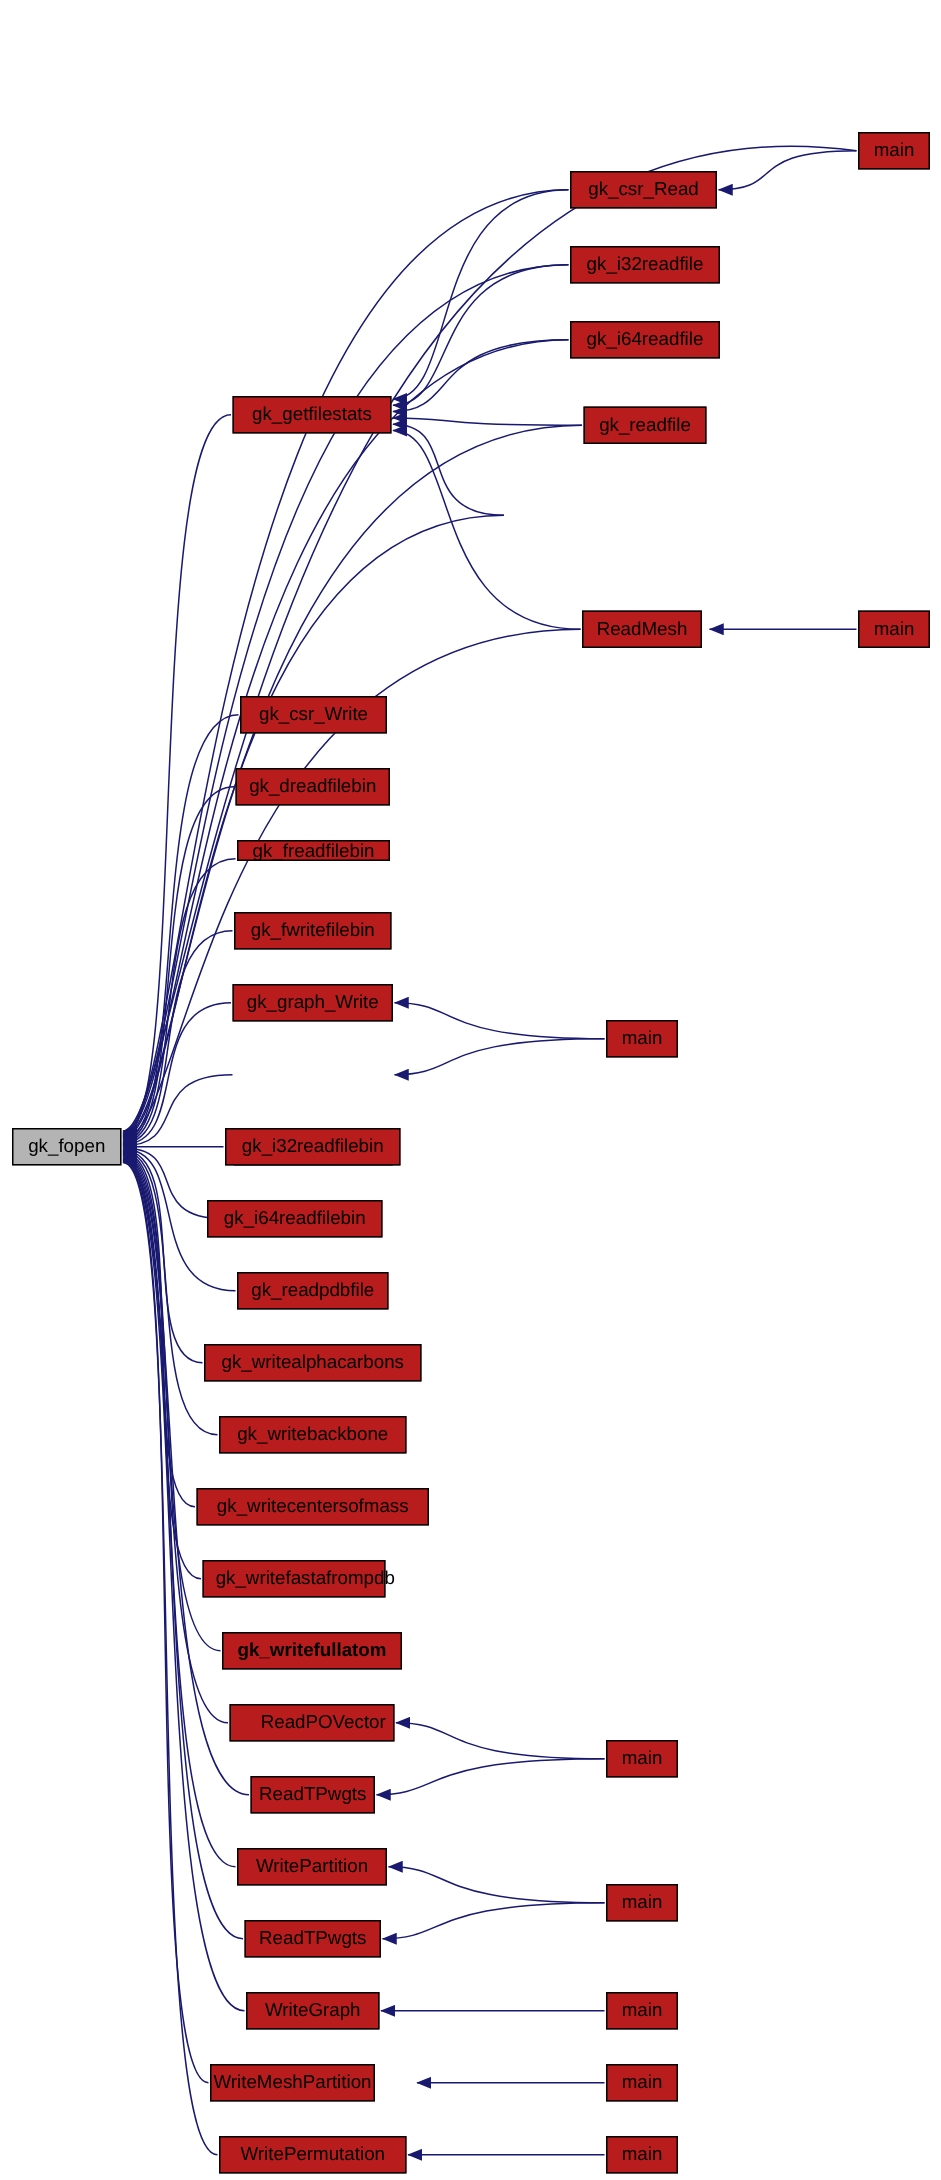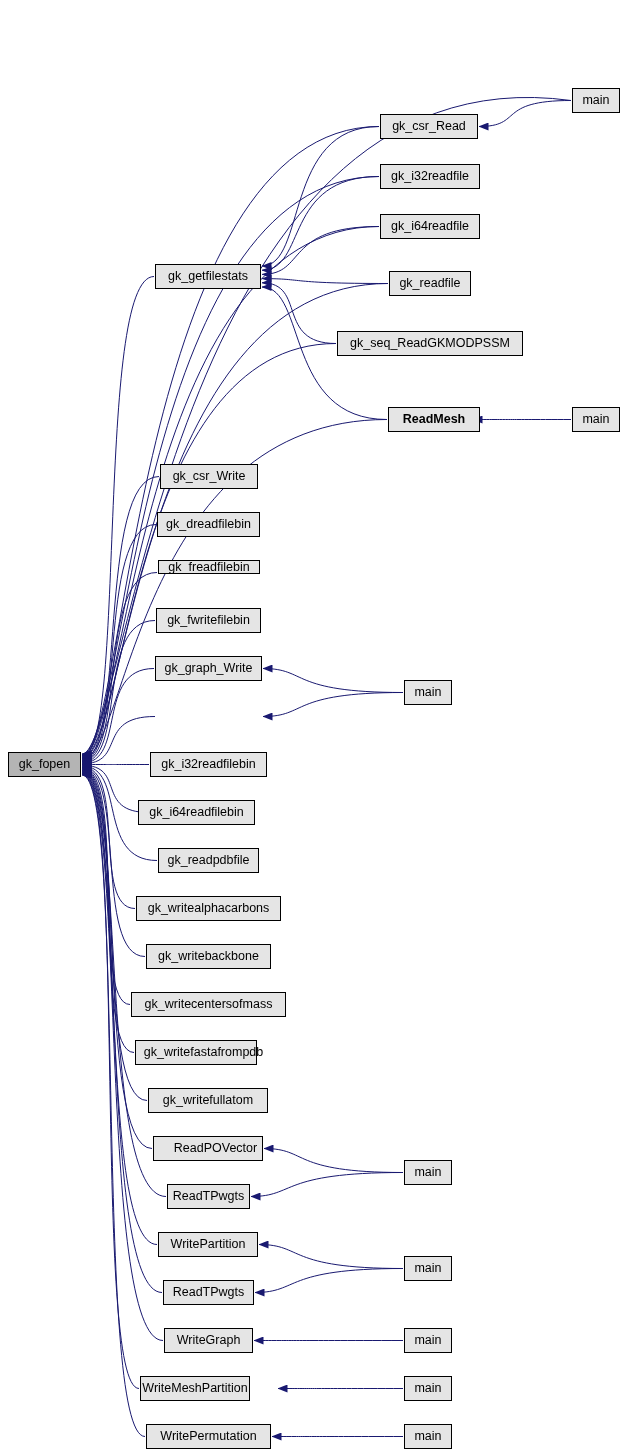--- a/index.html
+++ b/index.html
@@ -17,21 +17,21 @@
   }
   #edges {
     position: absolute;
     left: 0;
     top: 0;
   }
   .node {
     position: absolute;
     box-sizing: border-box;
     border: 1px solid #000000;
-    background: #e5e5e5;
+    background: #b91c1c;
     color: #000000;
     display: flex;
     align-items: center;
     justify-content: center;
     font-size: 12.5px;
     line-height: 1;
     white-space: nowrap;
     cursor: pointer;
     z-index: 2;
   }
@@ -97,38 +97,37 @@
       <path d="M 403 1388.5 C 300.5 1388.5, 323 1388.5, 278 1388.5" fill="none" stroke="#191970" stroke-width="1" marker-end="url(#arrow)"></path>
       <path d="M 403 1436.5 C 295.58 1436.5, 317 1436.5, 272 1436.5" fill="none" stroke="#191970" stroke-width="1" marker-end="url(#arrow)"></path>
     </svg>
 <div class="node highlight" title="gk_fopen" style="left: 8px; top: 752px; width: 73px; height: 25px;">gk_fopen</div>
     <div class="node" title="main" style="left: 572px; top: 88px; width: 48px; height: 25px;">main</div>
     <div class="node" title="gk_csr_Read" style="left: 380px; top: 114px; width: 98px; height: 25px;">gk_csr_Read</div>
     <div class="node" title="gk_i32readfile" style="left: 380px; top: 164px; width: 100px; height: 25px;">gk_i32readfile</div>
     <div class="node" title="gk_i64readfile" style="left: 380px; top: 214px; width: 100px; height: 25px;">gk_i64readfile</div>
     <div class="node" title="gk_getfilestats" style="left: 155px; top: 264px; width: 106px; height: 25px;">gk_getfilestats</div>
     <div class="node" title="gk_readfile" style="left: 389px; top: 271px; width: 82px; height: 25px;">gk_readfile</div>
-    <div class="node" title="gk_seq_ReadGKMODPSSM" style="left: 337px; top: 331px; width: 186px; height: 25px;">gk_seq_ReadGKMODPSSM</div>
-    <div class="node" title="ReadMesh" style="left: 388px; top: 407px; width: 92px; height: 25px; font-weight: bold;">ReadMesh</div>
+    <div class="node" title="ReadMesh" style="left: 388px; top: 407px; width: 80px; height: 25px;">ReadMesh</div>
     <div class="node" title="main" style="left: 572px; top: 407px; width: 48px; height: 25px;">main</div>
     <div class="node" title="gk_csr_Write" style="left: 160px; top: 464px; width: 98px; height: 25px;">gk_csr_Write</div>
     <div class="node" title="gk_dreadfilebin" style="left: 157px; top: 512px; width: 103px; height: 25px;">gk_dreadfilebin</div>
     <div class="node" title="gk_freadfilebin" style="left: 158px; top: 560px; width: 102px; height: 14px;">gk_freadfilebin</div>
     <div class="node" title="gk_fwritefilebin" style="left: 156px; top: 608px; width: 105px; height: 25px;">gk_fwritefilebin</div>
     <div class="node" title="gk_graph_Write" style="left: 155px; top: 656px; width: 107px; height: 25px;">gk_graph_Write</div>
     <div class="node" title="main" style="left: 404px; top: 680px; width: 48px; height: 25px;">main</div>
     <div class="node" title="gk_graph_Read" style="left: 156px; top: 704px; width: 106px; height: 25px; margin-top: 48px;">gk_graph_Read</div>
     <div class="node" title="gk_i32readfilebin" style="left: 150px; top: 752px; width: 117px; height: 25px;">gk_i32readfilebin</div>
     <div class="node" title="gk_i64readfilebin" style="left: 138px; top: 800px; width: 117px; height: 25px;">gk_i64readfilebin</div>
     <div class="node" title="gk_readpdbfile" style="left: 158px; top: 848px; width: 101px; height: 25px;">gk_readpdbfile</div>
     <div class="node" title="gk_writealphacarbons" style="left: 136px; top: 896px; width: 145px; height: 25px;">gk_writealphacarbons</div>
     <div class="node" title="gk_writebackbone" style="left: 146px; top: 944px; width: 125px; height: 25px;">gk_writebackbone</div>
     <div class="node" title="gk_writecentersofmass" style="left: 131px; top: 992px; width: 155px; height: 25px;">gk_writecentersofmass</div>
     <div class="node" title="gk_writefastafrompdb" style="left: 135px; top: 1040px; width: 122px; height: 25px; padding-left: 15px;">gk_writefastafrompdb</div>
-    <div class="node" title="gk_writefullatom" style="left: 148px; top: 1088px; width: 120px; height: 25px;">gk_writefullatom</div>
+    <div class="node" title="gk_writefullatom" style="left: 148px; top: 1088px; width: 120px; height: 25px; font-weight: bold;">gk_writefullatom</div>
     <div class="node" title="ReadPOVector" style="left: 153px; top: 1136px; width: 110px; height: 25px; padding-left: 15px;">ReadPOVector</div>
     <div class="node" title="main" style="left: 404px; top: 1160px; width: 48px; height: 25px;">main</div>
     <div class="node" title="ReadGraph" style="left: 167px; top: 1184px; width: 83px; height: 25px;">ReadTPwgts</div>
     <div class="node" title="WritePartition" style="left: 158px; top: 1232px; width: 100px; height: 25px;">WritePartition</div>
     <div class="node" title="main" style="left: 404px; top: 1256px; width: 48px; height: 25px;">main</div>
     <div class="node" title="ReadTPwgts" style="left: 163px; top: 1280px; width: 91px; height: 25px;">ReadTPwgts</div>
     <div class="node" title="WriteGraph" style="left: 164px; top: 1328px; width: 89px; height: 25px;">WriteGraph</div>
     <div class="node" title="main" style="left: 404px; top: 1328px; width: 48px; height: 25px;">main</div>
     <div class="node" title="WriteMeshPartition" style="left: 140px; top: 1376px; width: 110px; height: 25px;">WriteMeshPartition</div>
     <div class="node" title="main" style="left: 404px; top: 1376px; width: 48px; height: 25px;">main</div>

